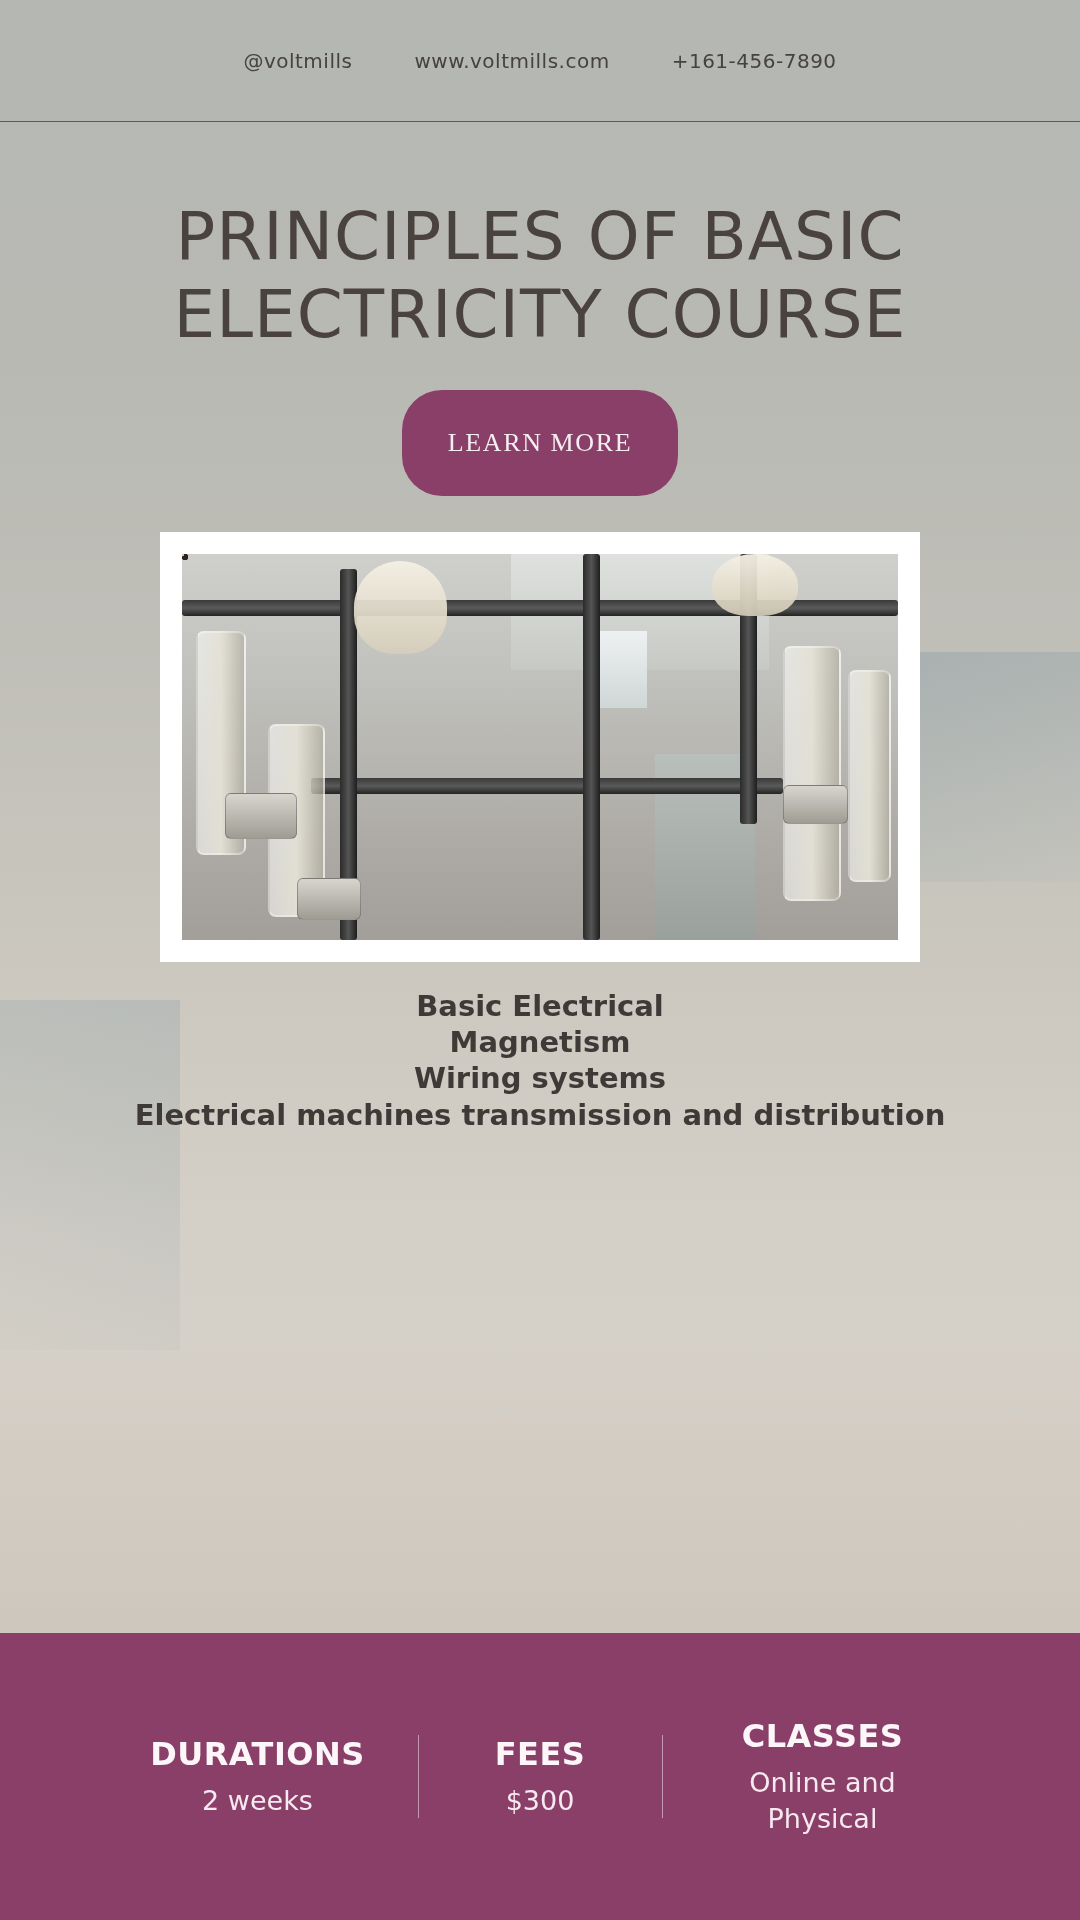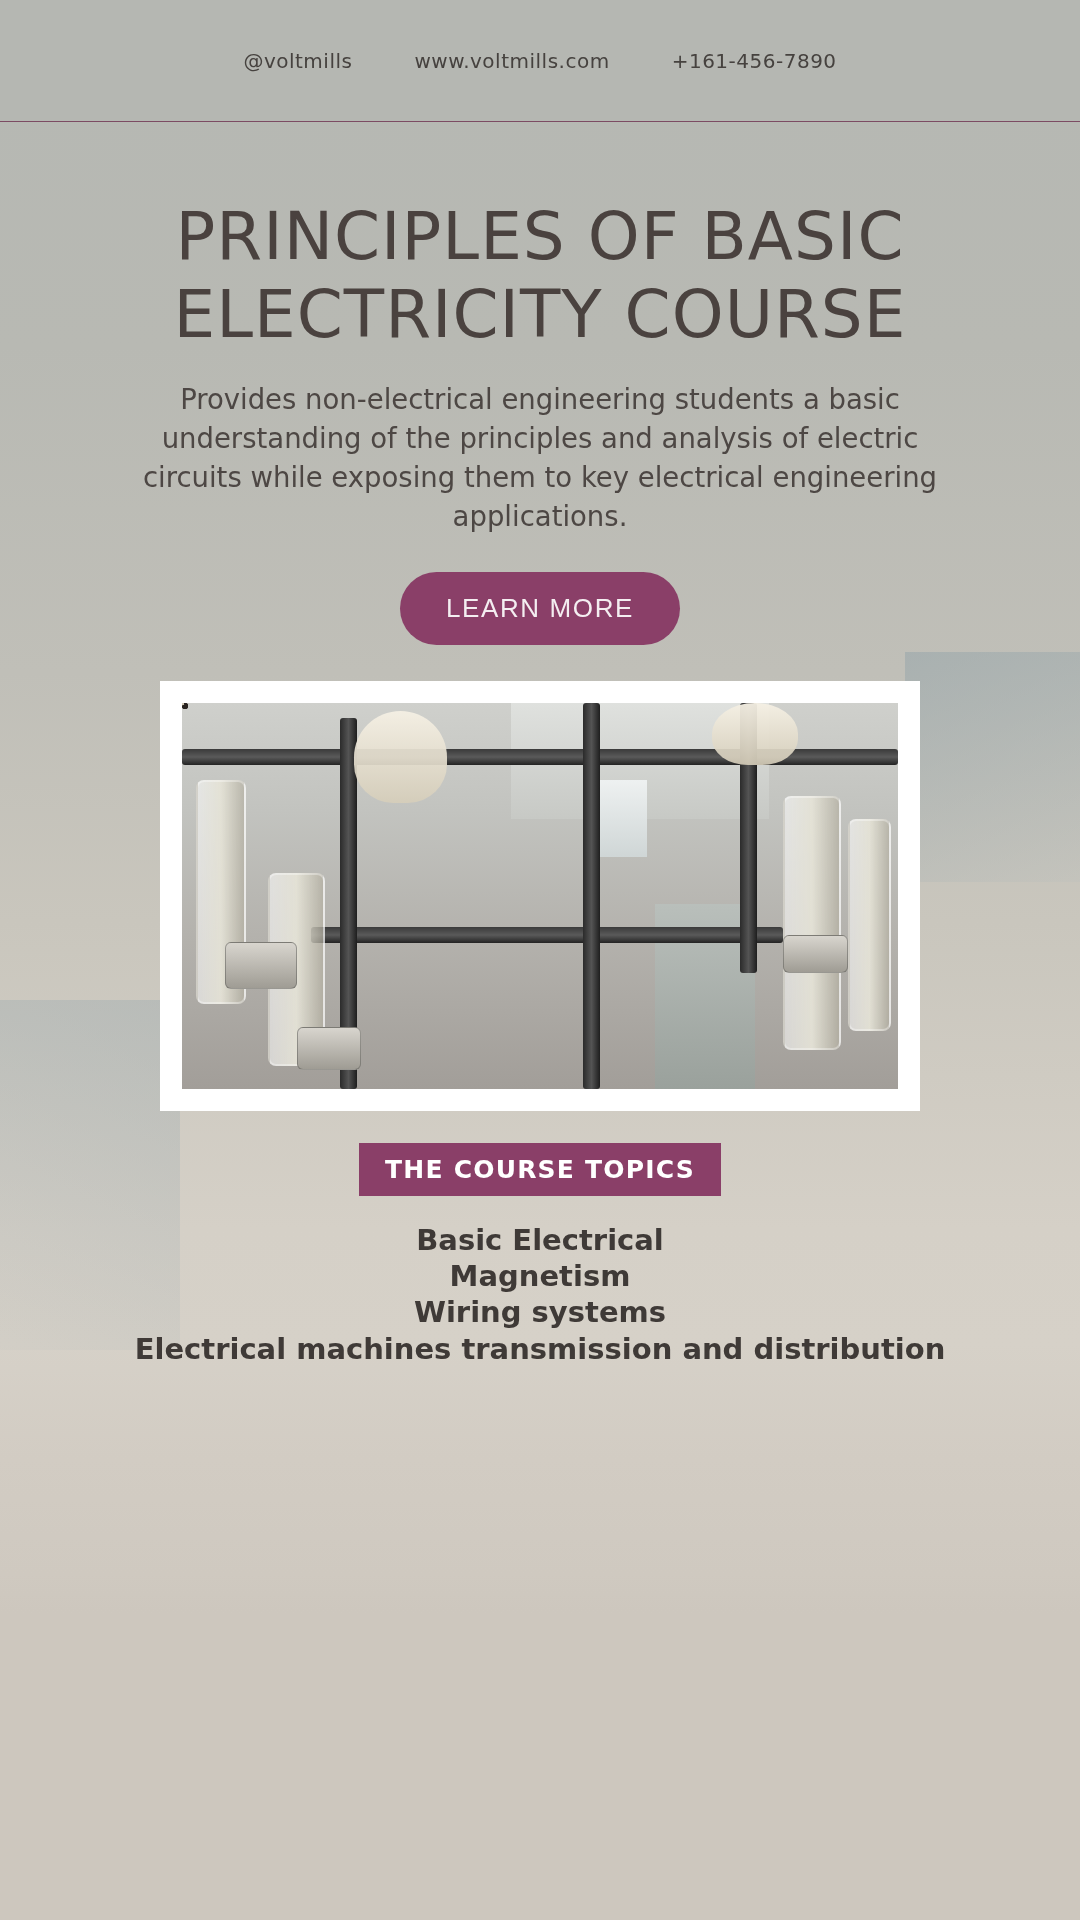--- a/index.html
+++ b/index.html
@@ -85,23 +85,23 @@
     display: flex;
     justify-content: center;
   }
   .cta {
     background: #8a3f68;
     color: #f4eef1;
     border: none;
     border-radius: 40px;
     font-size: 26px;
     letter-spacing: 1.6px;
-    padding: 21px 46px;
+    padding: 38px 46px;
     cursor: pointer;
-    font-family: Liberation Sans, sans-serif;
+    font-family: Liberation Serif, serif;
   }
 
   
   .photo-frame {
     position: relative;
     z-index: 3;
     margin: 36px auto 0;
     width: 760px;
     height: 430px;
     background: #ffffff;
@@ -281,21 +281,20 @@
   <div class="deco-left"></div>
 
   <div class="topbar">
     <span>@voltmills</span>
     <span>www.voltmills.com</span>
     <span>+161-456-7890</span>
   </div>
 
   <div class="hero">
     <h1 class="title">PRINCIPLES OF BASIC ELECTRICITY COURSE</h1>
-    <p class="subtitle">Provides non-electrical engineering students a basic understanding of the principles and analysis of electric circuits while exposing them to key electrical engineering applications.</p>
     <div class="cta-wrap">
       <button class="cta">LEARN MORE</button>
     </div>
   </div>
 
   <div class="photo-frame">
     <div class="photo">
       <div class="ph-bg"></div>
       <div class="ph-ceiling"></div>
       <div class="ph-window"></div>
@@ -345,24 +344,35 @@
         <div class="face" style="left:70%; top:19%; width:10%; height:15%;"></div>
         <div class="glasses" style="left:70%; top:24%; width:9%; height:4%;"></div>
         <div class="shirt" style="left:64%; top:36%; width:24%; height:64%;"></div>
         <div class="collar" style="left:71%; top:36%; width:8%; height:8%;"></div>
         <div class="notepad" style="left:60%; top:46%; width:12%; height:17%;"></div>
         <div class="hand" style="left:62%; top:52%; width:6%; height:6%;"></div>
       </div>
     </div>
   </div>
 
-  <div class="topics-badge-wrap">
-    <div class="topics-badge">THE COURSE TOPICS</div>
-  </div>
   <ul class="topics-list">
     <li>Basic Electrical</li>
     <li>Magnetism</li>
     <li>Wiring systems</li>
     <li>Electrical machines transmission and distribution</li>
   </ul>
 
+  <div class="footer">
+    <div class="fcol c1">
+      <div class="fh">DURATIONS</div>
+      <div class="fv">2 weeks</div>
+    </div>
+    <div class="fcol c2">
+      <div class="fh">FEES</div>
+      <div class="fv">$300</div>
+    </div>
+    <div class="fcol c3">
+      <div class="fh">CLASSES</div>
+      <div class="fv">Online and Physical</div>
+    </div>
+  </div>
 
 </div>
 
 </body></html>

